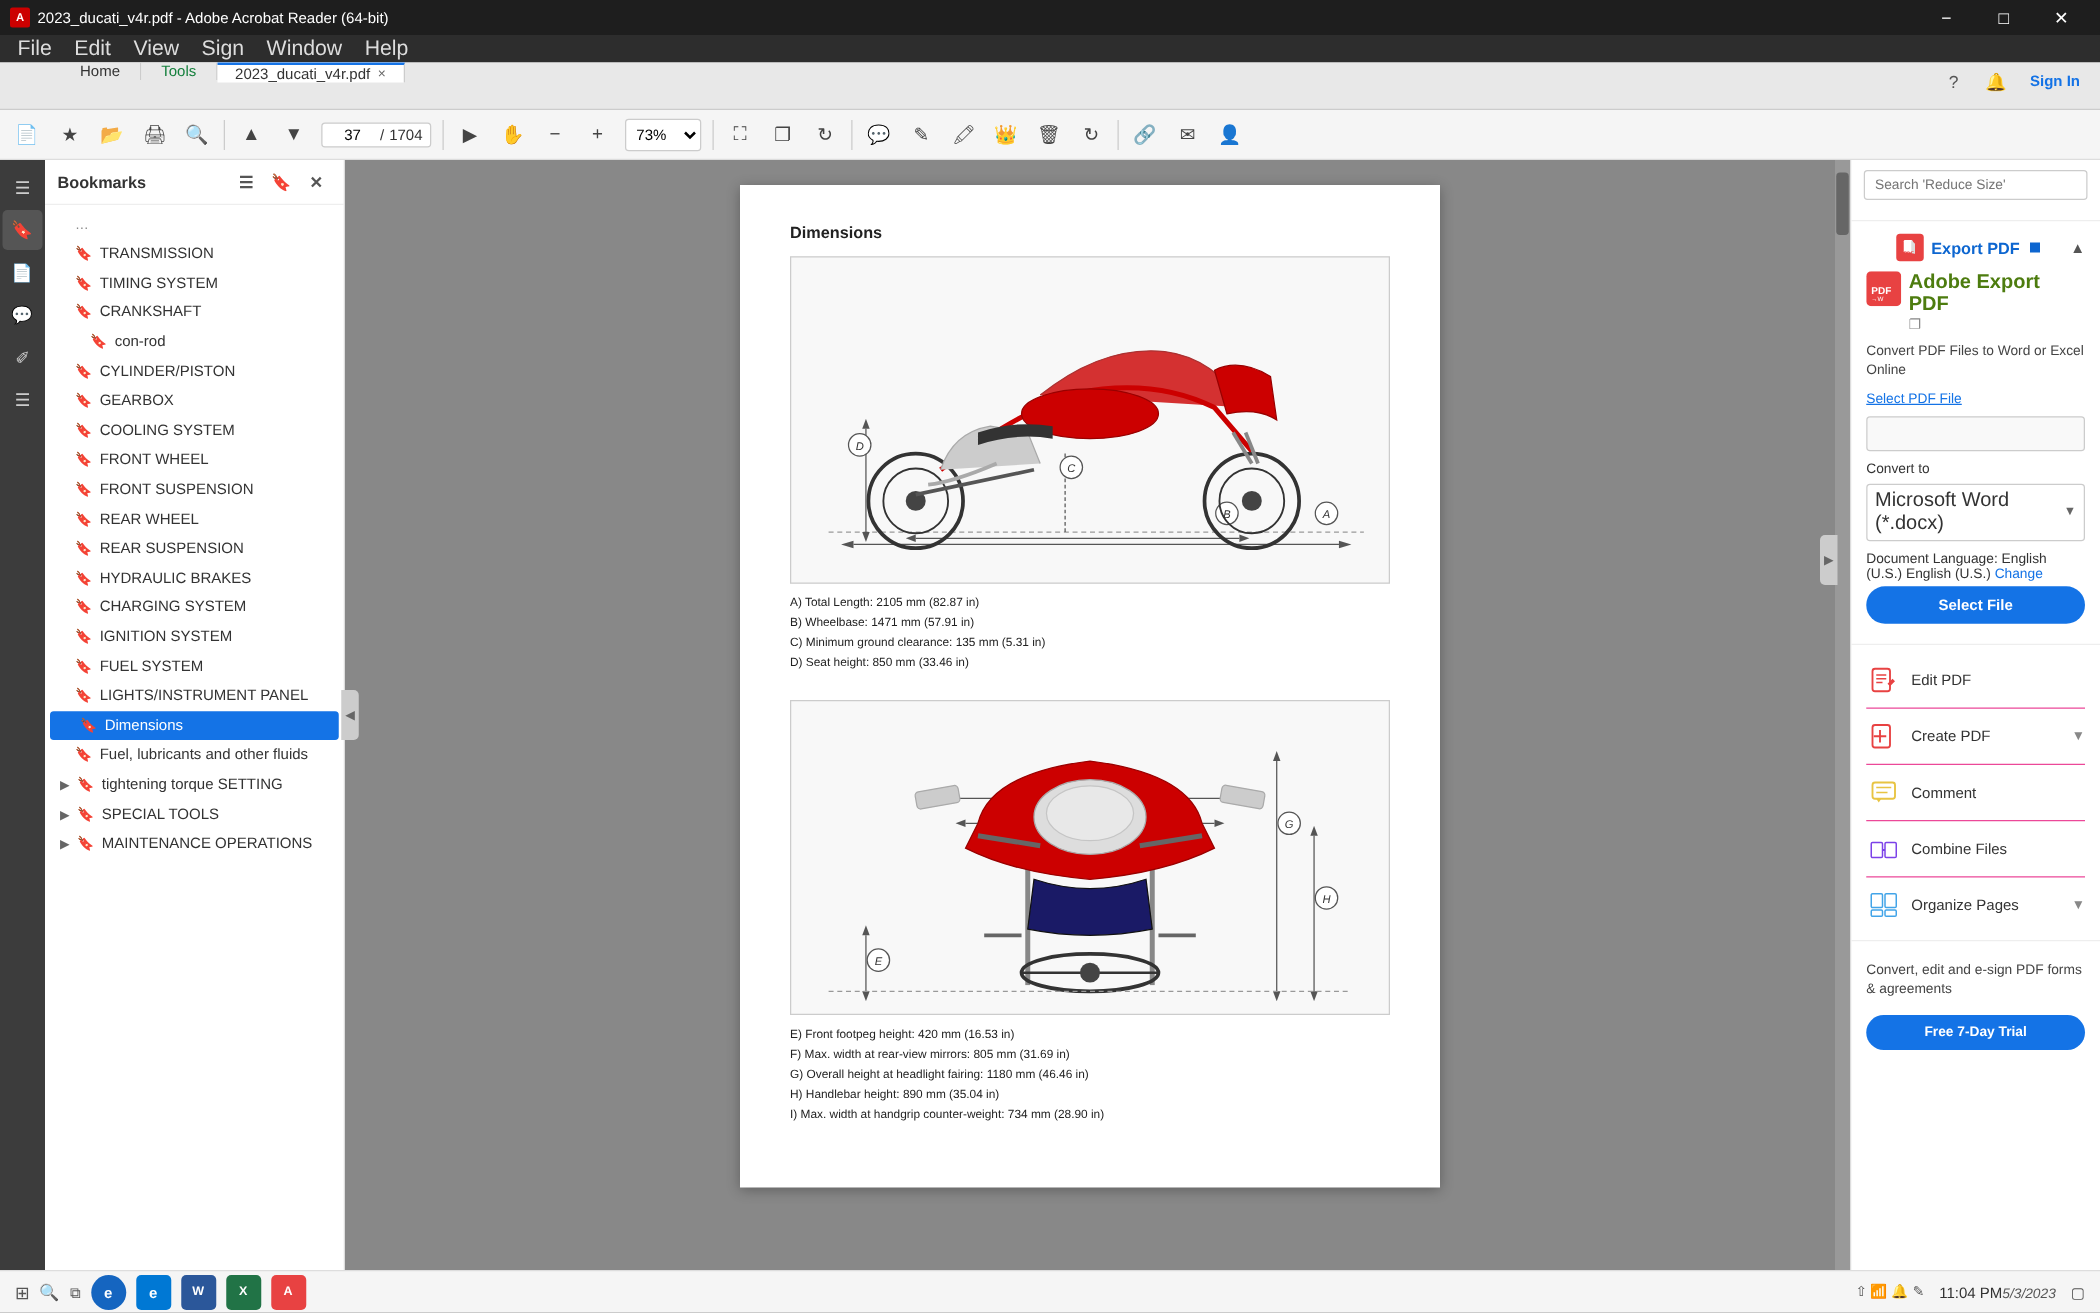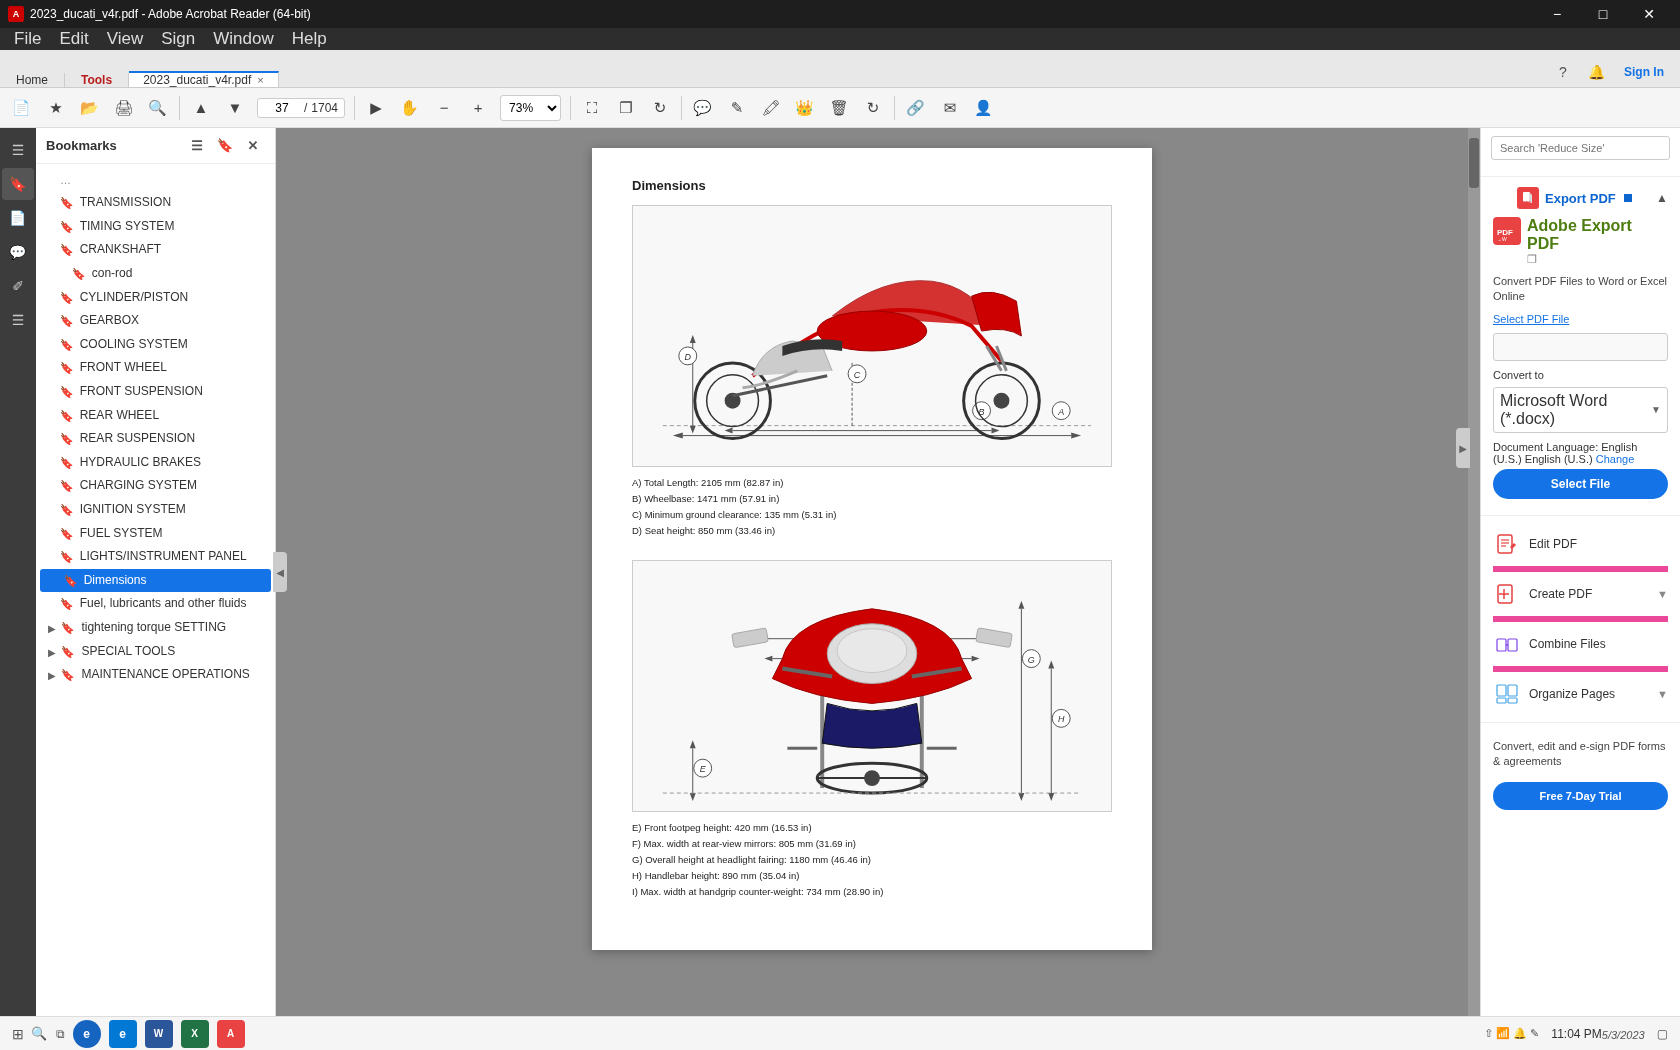--- a/index.html
+++ b/index.html
@@ -38,43 +38,43 @@
       color: #ddd;
       font-size: 17px;
       cursor: pointer;
     }
 
     
     .tab-bar {
       height: 38px;
       background: #e8e8e8;
       display: flex;
-      align-items: flex-end;
+      align-items: flex-start;
       border-bottom: 1px solid #ccc;
+      padding-left: 48px;
     }
     .tab-home {
       padding: 0 16px;
       display: flex;
       align-items: center;
       background: #e8e8e8;
       color: #333;
       font-size: 12px;
       cursor: pointer;
       border-right: 1px solid #ccc;
     }
     .tab-tools {
       padding: 0 16px;
       display: flex;
       align-items: center;
       background: #e8e8e8;
-      color: #b91c1c;
+      color: #15803d;
       font-size: 12px;
       cursor: pointer;
       border-right: 1px solid #ccc;
-      font-weight: bold;
     }
     .tab-file {
       padding: 0 14px;
       display: flex;
       align-items: center;
       background: #fff;
       color: #333;
       font-size: 12px;
       cursor: pointer;
       border-right: 1px solid #ccc;
@@ -266,21 +266,21 @@
       display: flex; align-items: center; justify-content: space-between;
       margin-bottom: 6px;
     }
     .rp-change-link { color: #1473e6; font-size: 11px; cursor: pointer; }
     .rp-blue-btn {
       width: 100%; background: #1473e6; color: #fff; border: none; border-radius: 20px;
       padding: 8px 0; font-size: 12px; font-weight: 600; cursor: pointer; margin-bottom: 6px;
     }
     .rp-tool-item {
       display: flex; align-items: center; gap: 8px;
-      padding: 8px 0; border-bottom: 6px solid #ec4899; cursor: pointer;
+      padding: 8px 0; border-bottom: 1px solid #ec4899; cursor: pointer;
     }
     .rp-tool-item:last-child { border-bottom: none; }
     .rp-tool-icon { width: 28px; height: 28px; flex-shrink: 0; display: flex; align-items: center; justify-content: center; }
     .rp-tool-label { font-size: 12px; color: #333; }
     .rp-chevron { color: #888; font-size: 11px; margin-left: auto; }
     .rp-free-trial-btn {
       width: 100%; background: #1473e6; color: #fff; border: none; border-radius: 20px;
       padding: 8px 0; font-size: 11px; font-weight: 600; cursor: pointer; margin-top: 8px;
     }
     .rp-convert-text { font-size: 11px; color: #444; line-height: 1.4; margin: 8px 0 4px; }
@@ -788,20 +788,31 @@
               <line x1="8" y1="6" x2="8" y2="16" stroke="#e84242" stroke-width="1.5"></line>
               <line x1="3" y1="11" x2="13" y2="11" stroke="#e84242" stroke-width="1.5"></line>
             </svg>
         </div>
         <span class="rp-tool-label">Create PDF</span>
         <span class="rp-chevron">▼</span>
       </div>
       <div class="rp-tool-item">
         <div class="rp-tool-icon">
           <svg width="22" height="22" viewBox="0 0 22 22">
+              <rect x="2" y="3" width="18" height="13" rx="2" fill="#fff" stroke="#e8c442" stroke-width="1.5"></rect>
+              <line x1="5" y1="7" x2="17" y2="7" stroke="#e8c442" stroke-width="1.2"></line>
+              <line x1="5" y1="11" x2="14" y2="11" stroke="#e8c442" stroke-width="1.2"></line>
+              <path d="M5,16 L7,19 L9,16 Z" fill="#e8c442"></path>
+            </svg>
+        </div>
+        <span class="rp-tool-label">Comment</span>
+      </div>
+      <div class="rp-tool-item">
+        <div class="rp-tool-icon">
+          <svg width="22" height="22" viewBox="0 0 22 22">
               <rect x="1" y="6" width="9" height="12" rx="1" fill="#fff" stroke="#7c42e8" stroke-width="1.2"></rect>
               <rect x="12" y="6" width="9" height="12" rx="1" fill="#fff" stroke="#7c42e8" stroke-width="1.2"></rect>
               <line x1="10" y1="12" x2="12" y2="12" stroke="#7c42e8" stroke-width="1.5"></line>
             </svg>
         </div>
         <span class="rp-tool-label">Combine Files</span>
       </div>
       <div class="rp-tool-item">
         <div class="rp-tool-icon">
           <svg width="22" height="22" viewBox="0 0 22 22">

